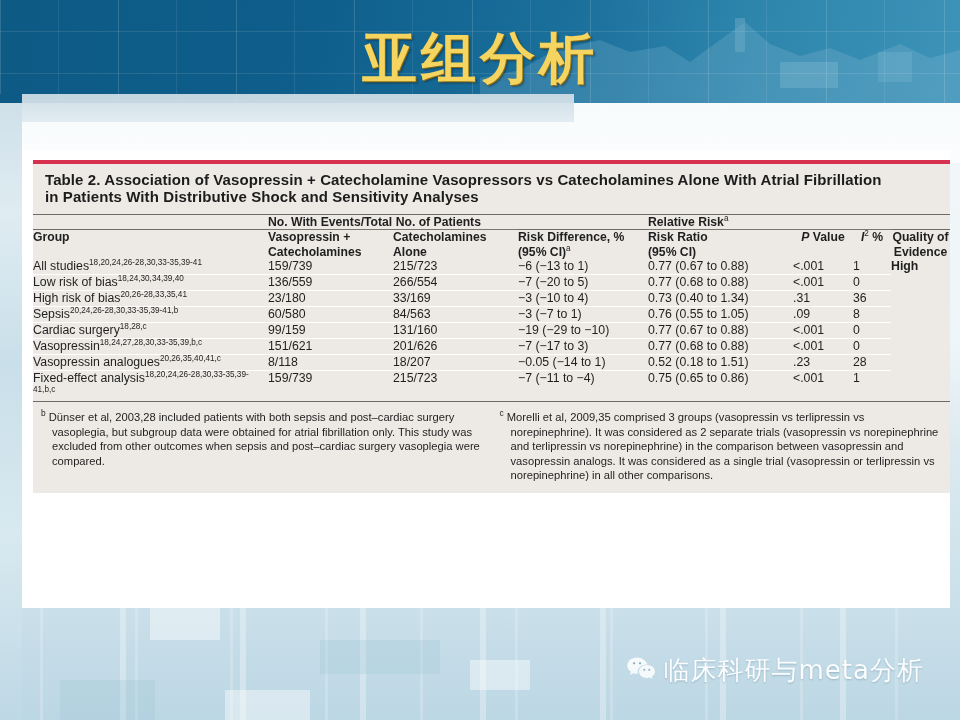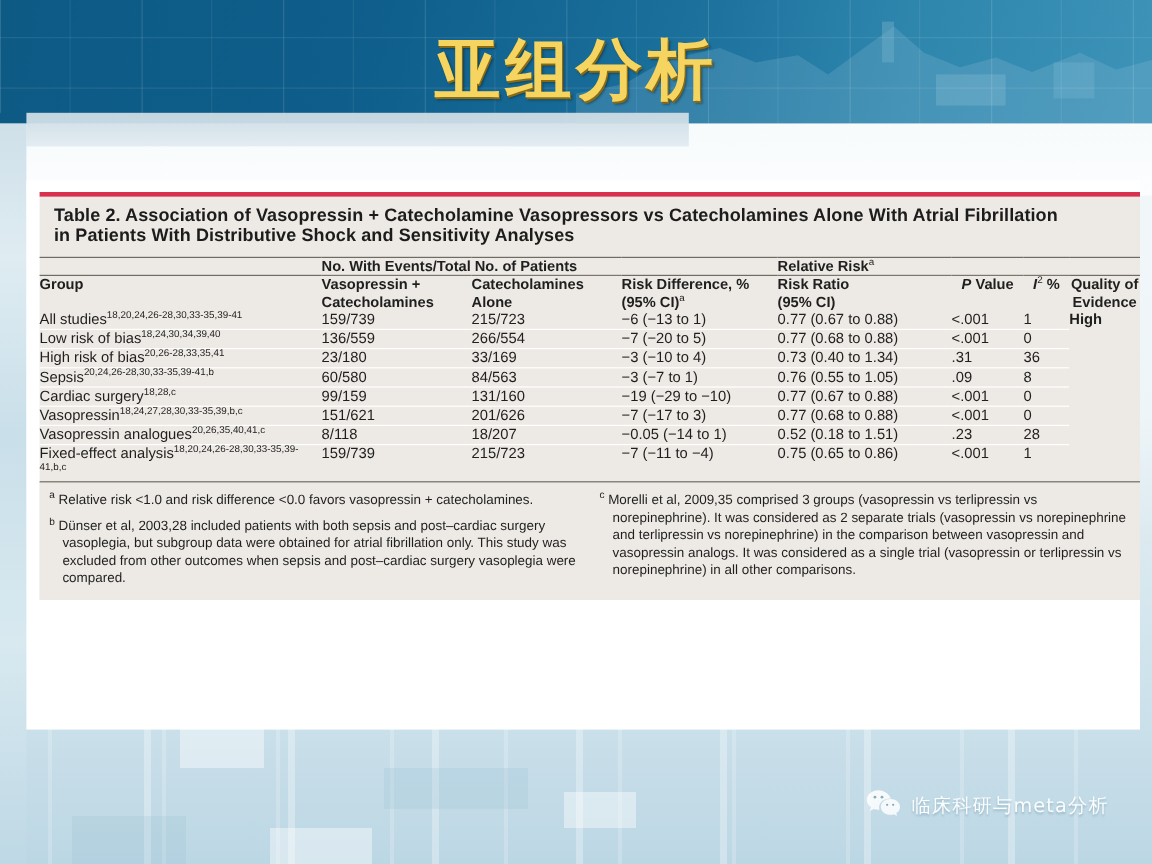--- a/index.html
+++ b/index.html
@@ -228,21 +228,21 @@
     position: absolute;
     right: 36px; bottom: 32px;
     display: flex;
     align-items: center;
     gap: 8px;
     color: #ffffff;
     opacity: .92;
     text-shadow: 0 1px 2px rgba(90,130,150,.45);
   }
   .wm-text {
-    font-size: 16px;
+    font-size: 26px;
     letter-spacing: 1px;
     font-family: "DejaVu Sans", sans-serif;
   }
   .wm-icon { display: block; }
 </style>
 </head>
 <body>
 
 <div id="slide">
 
@@ -403,21 +403,20 @@
             <td class="num">−7 (−11 to −4)</td>
             <td class="num">0.75 (0.65 to 0.86)</td>
             <td class="c">&lt;.001</td>
             <td class="c">1</td>
           </tr>
         </tbody>
       </table>
 
       <div class="fn-wrap">
         <div class="fn-col">
-          <div class="fn-item"><span class="mark">a</span> <span>Relative risk &lt;1.0 and risk difference &lt;0.0 favors vasopressin + catecholamines.</span></div>
           <div class="fn-item"><span class="mark">b</span> <span>Dünser et al, 2003,28 included patients with both sepsis and post–cardiac surgery vasoplegia, but subgroup data were obtained for atrial fibrillation only. This study was excluded from other outcomes when sepsis and post–cardiac surgery vasoplegia were compared.</span></div>
         </div>
         <div class="fn-col">
           <div class="fn-item"><span class="mark">c</span> <span>Morelli et al, 2009,35 comprised 3 groups (vasopressin vs terlipressin vs norepinephrine). It was considered as 2 separate trials (vasopressin vs norepinephrine and terlipressin vs norepinephrine) in the comparison between vasopressin and vasopressin analogs. It was considered as a single trial (vasopressin or terlipressin vs norepinephrine) in all other comparisons.</span></div>
         </div>
       </div>
     </div>
   </div>
 
   <div class="watermark">

